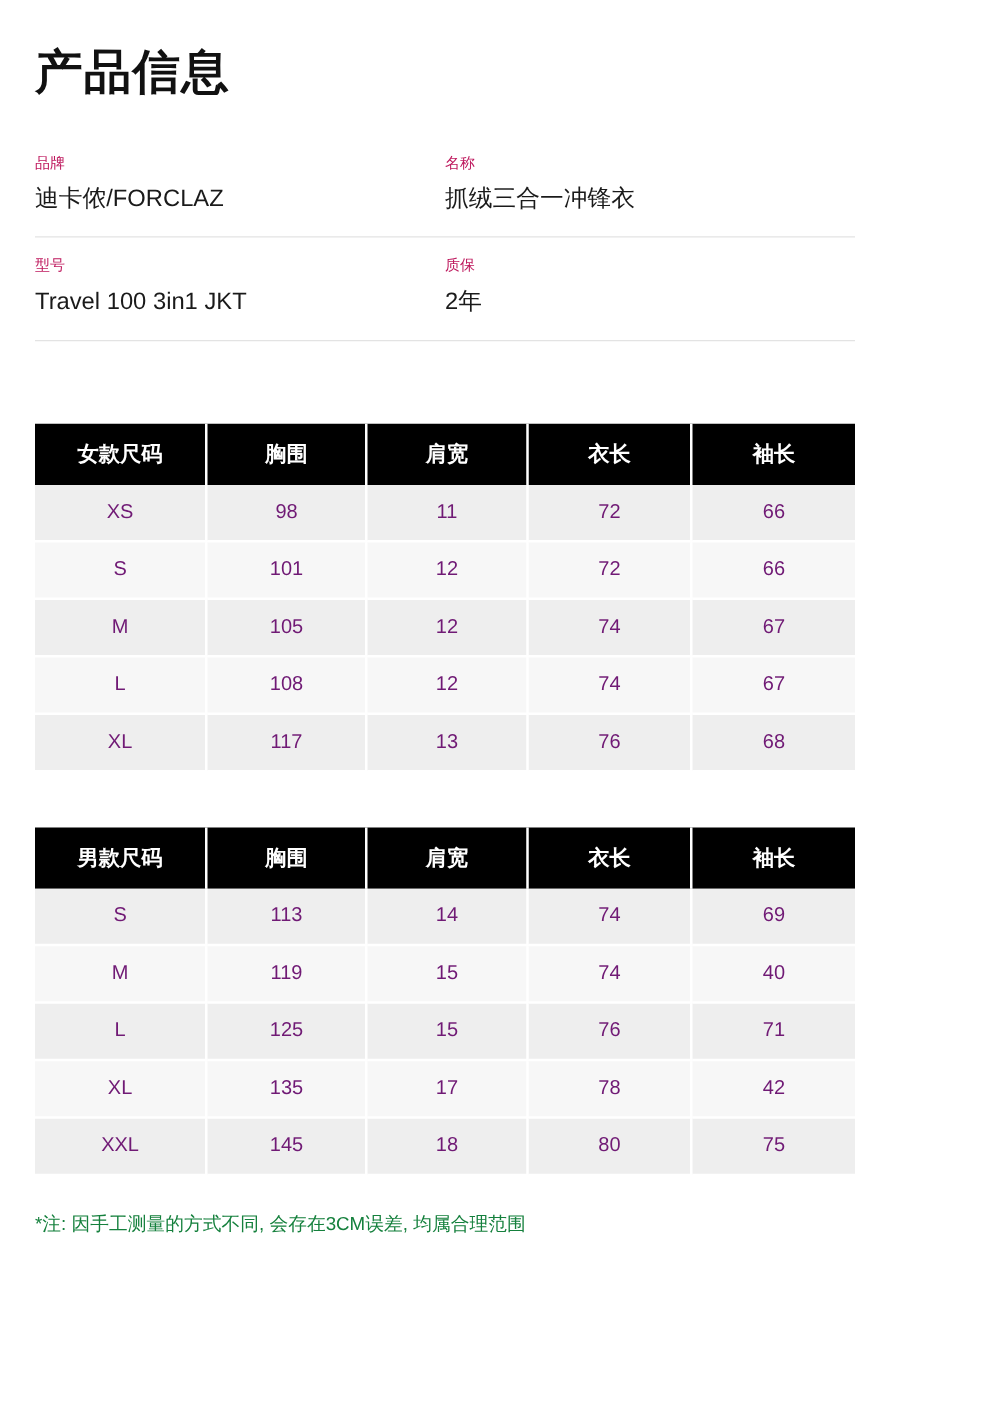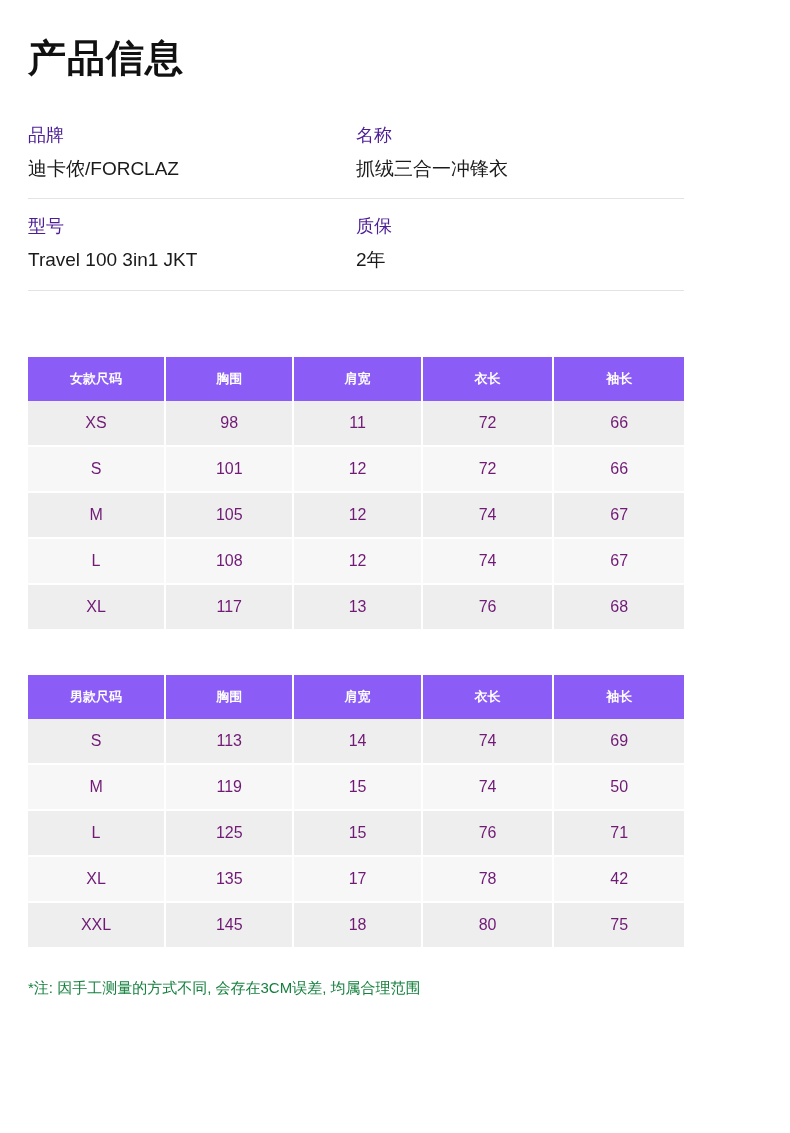--- a/index.html
+++ b/index.html
@@ -40,24 +40,25 @@
   }
   .info-row td {
     padding: 0;
     vertical-align: top;
     width: 50%;
   }
   .info-cell {
     padding: 14px 0 16px 0;
   }
   .info-label {
-    font-size: 18px;
-    color: #4c1d95;
+    font-size: 12px;
+    color: #be185d;
     line-height: 1.5;
     margin-bottom: 6px;
+    font-family: Liberation Mono, monospace;
   }
   .info-value {
     font-size: 19px;
     color: #1a1a1a;
     line-height: 1.45;
   }
   .info-sep {
     height: 1px;
     background: #e3e3e3;
     width: 100%;
@@ -67,23 +68,23 @@
   }
 
   
   .size-table {
     width: 100%;
     border-collapse: collapse;
     table-layout: fixed;
     margin: 0;
   }
   .size-table thead th {
-    background: #8b5cf6;
+    background: #000000;
     color: #ffffff;
-    font-size: 13px;
+    font-size: 17px;
     font-weight: bold;
     padding: 13px 0;
     text-align: center;
     border-right: 2px solid #ffffff;
   }
   .size-table thead th:last-child {
     border-right: none;
   }
   .size-table tbody td {
     font-size: 16px;
@@ -235,21 +236,21 @@
         <td>113</td>
         <td>14</td>
         <td>74</td>
         <td>69</td>
       </tr>
       <tr>
         <td>M</td>
         <td>119</td>
         <td>15</td>
         <td>74</td>
-        <td>50</td>
+        <td>40</td>
       </tr>
       <tr>
         <td>L</td>
         <td>125</td>
         <td>15</td>
         <td>76</td>
         <td>71</td>
       </tr>
       <tr>
         <td>XL</td>

